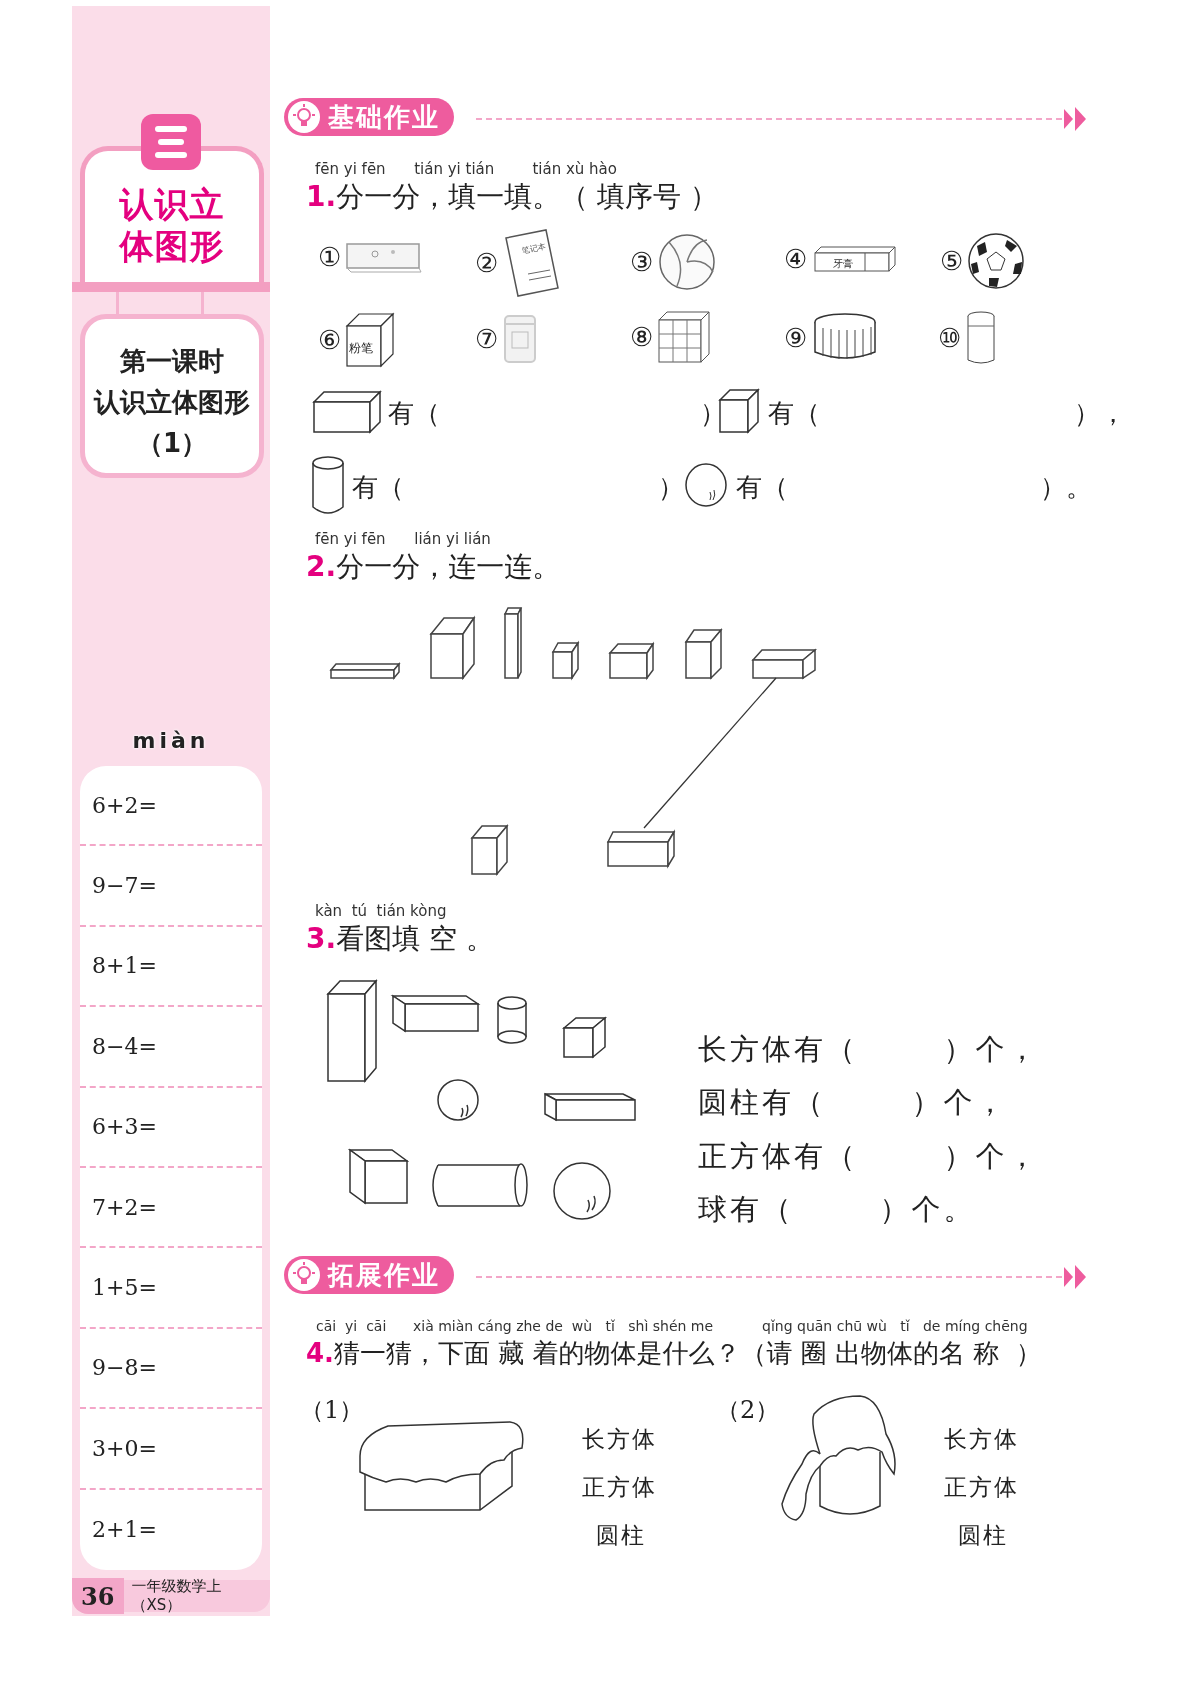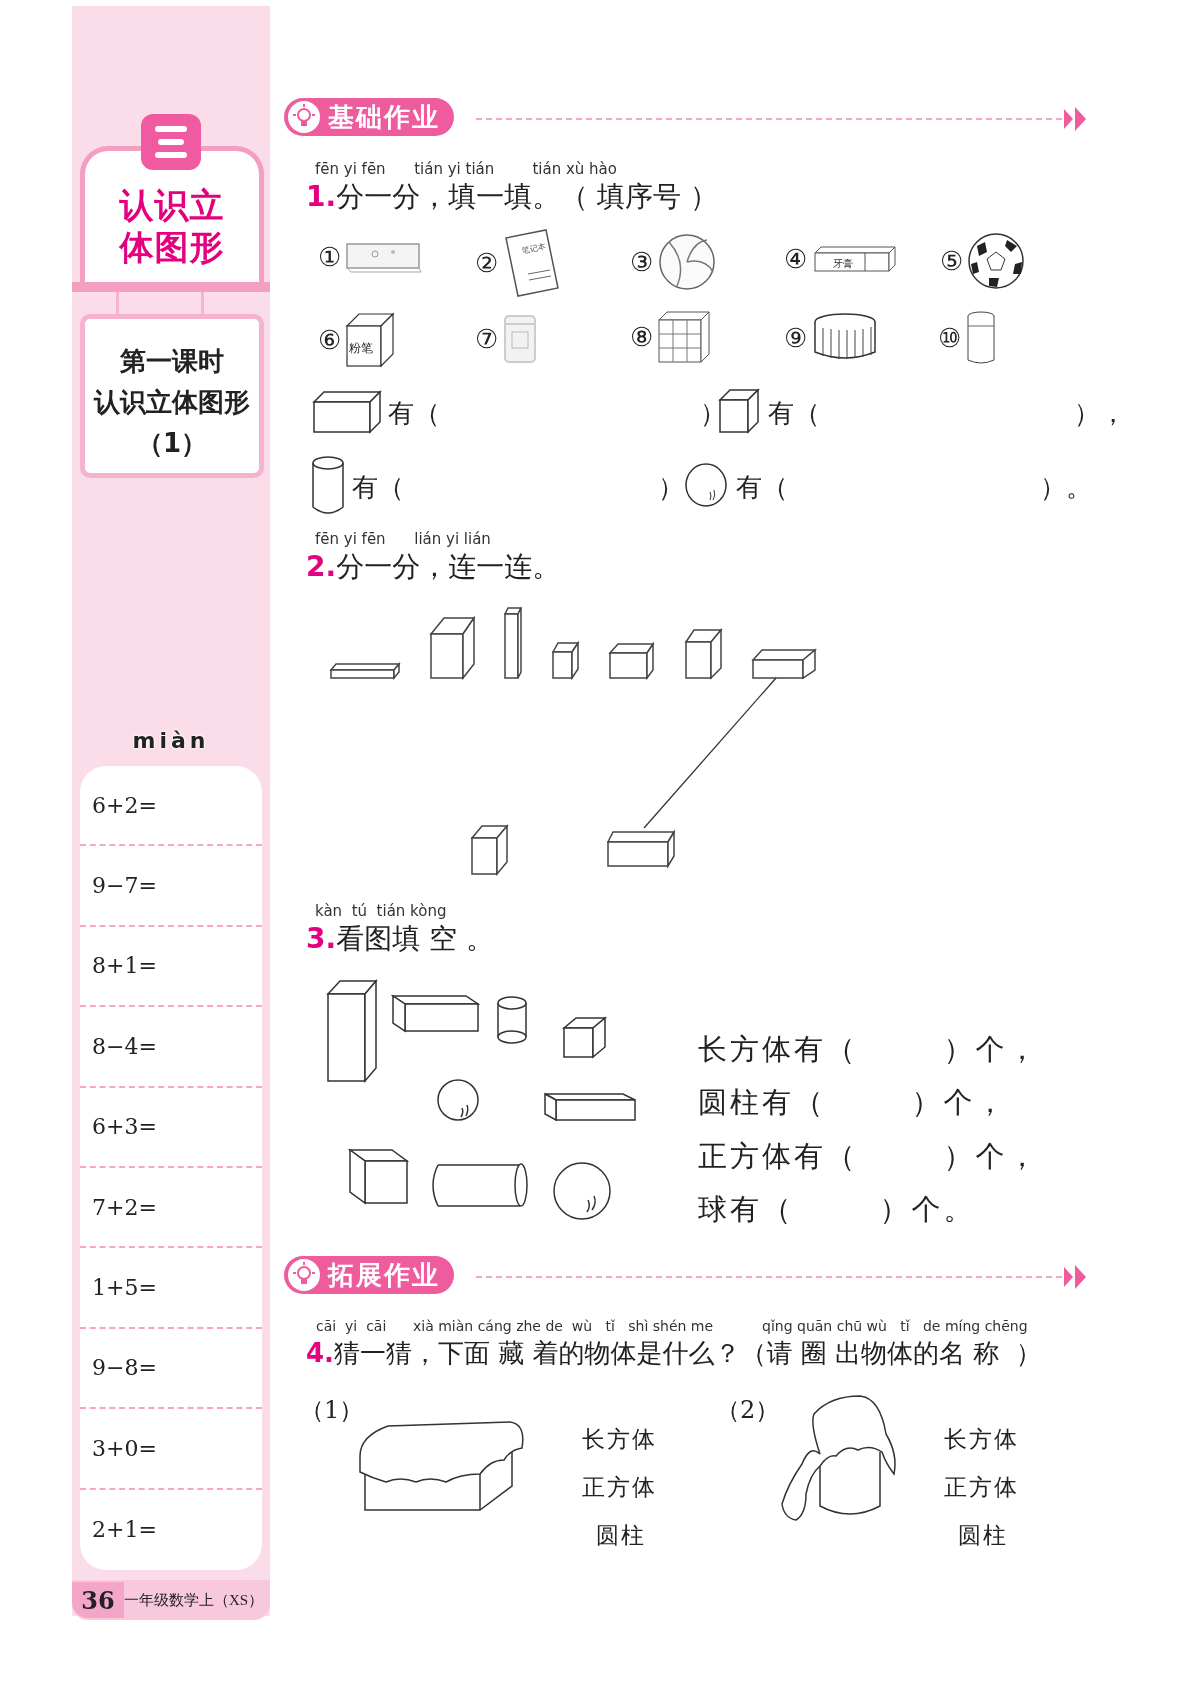--- a/index.html
+++ b/index.html
@@ -8,37 +8,37 @@
 
   
   .sidebar { position: absolute; left: 72px; top: 6px; width: 198px; height: 1610px; background: #fbdde9; }
   .chapter-card { position: absolute; left: 80px; top: 146px; width: 184px; height: 140px; background: #fff;
     border: 5px solid #f39fc1; border-bottom: none; border-radius: 28px 28px 0 0; }
   .chapter-tab { position: absolute; left: 141px; top: 114px; width: 60px; height: 56px; background: #ef5aa0;
     border-radius: 12px; display: flex; flex-direction: column; align-items: center; justify-content: center; gap: 7px; z-index: 2; }
   .chapter-tab span { display: block; width: 32px; height: 6px; background: #fff; border-radius: 3px; }
   .chapter-tab span:nth-child(2) { width: 26px; }
   .chapter-title { position: absolute; left: 80px; top: 184px; width: 184px; text-align: center;
-    font-size: 34px; line-height: 42px; font-weight: bold; color: #e4007f; letter-spacing: 1px; }
+    font-size: 34px; line-height: 42px; font-weight: bold; color: #e4007f; letter-spacing: 1px; font-family: Liberation Serif, serif; }
   .chapter-bar { position: absolute; left: 72px; top: 282px; width: 198px; height: 10px; background: #f39fc1; }
   .hook { position: absolute; top: 292px; width: 3px; height: 26px; background: #f5b3cf; }
   .hook::after { content: ""; position: absolute; left: -5px; bottom: -8px; width: 12px; height: 12px; border-radius: 50%; background: #f5b3cf; }
   .lesson-card { position: absolute; left: 80px; top: 314px; width: 184px; height: 164px; background: #fff;
-    border: 5px solid #f5b3cf; border-radius: 10px; text-align: center; padding-top: 22px; }
+    border: 5px solid #f5b3cf; border-radius: 26px; text-align: center; padding-top: 22px; }
   .lesson-card div { font-size: 26px; line-height: 41px; font-weight: bold; color: #222; }
   .warmup-title { position: absolute; left: 72px; top: 728px; width: 198px; text-align: center;
     font-size: 22px; font-weight: bold; color: #222; letter-spacing: 4px; text-shadow: 0 0 3px #fff, 0 0 3px #fff; }
   .warmup-card { position: absolute; left: 80px; top: 766px; width: 182px; height: 804px; background: #fff; border-radius: 26px; overflow: hidden; }
   .eq-row { height: 80.4px; display: flex; align-items: center; padding-left: 12px; border-bottom: 2px dashed #f3a6c8;
     font-family: "DejaVu Serif", serif; font-size: 22px; color: #222; }
   .eq-row:last-child { border-bottom: none; }
-  .footer { position: absolute; left: 72px; top: 1580px; width: 198px; height: 40px; background: #f8c9dd; border-radius: 0 0 16px 16px; display: flex; align-items: center; }
+  .footer { position: absolute; left: 72px; top: 1580px; width: 198px; height: 32px; background: #f8c9dd; border-radius: 0 0 16px 16px; display: flex; align-items: center; }
   .page-num { width: 52px; height: 36px; background: #f3a6c8; border-radius: 0 0 0 16px; display: flex; align-items: center; justify-content: center;
     font-family: "DejaVu Serif", serif; font-size: 24px; font-weight: bold; color: #222; }
-  .book-name { font-size: 15px; color: #222; font-family: Liberation Serif, serif; }
+  .book-name { font-size: 15px; padding-left: 8px; color: #222; }
 
   
   .section-head { position: absolute; left: 284px; height: 40px; display: flex; }
   .section-pill { height: 38px; background: #ee5c9e; border-radius: 19px; display: flex; align-items: center; padding: 0 14px 0 4px; }
   .bulb { width: 32px; height: 32px; border-radius: 50%; background: #fff; display: flex; align-items: center; justify-content: center; margin-right: 8px; }
   .section-label { color: #fff; font-size: 26px; font-weight: bold; letter-spacing: 2px; }
   .section-dash { position: absolute; height: 0; border-top: 2px dashed #f3a6c8; }
   .section-arrow { position: absolute; }
 
   

